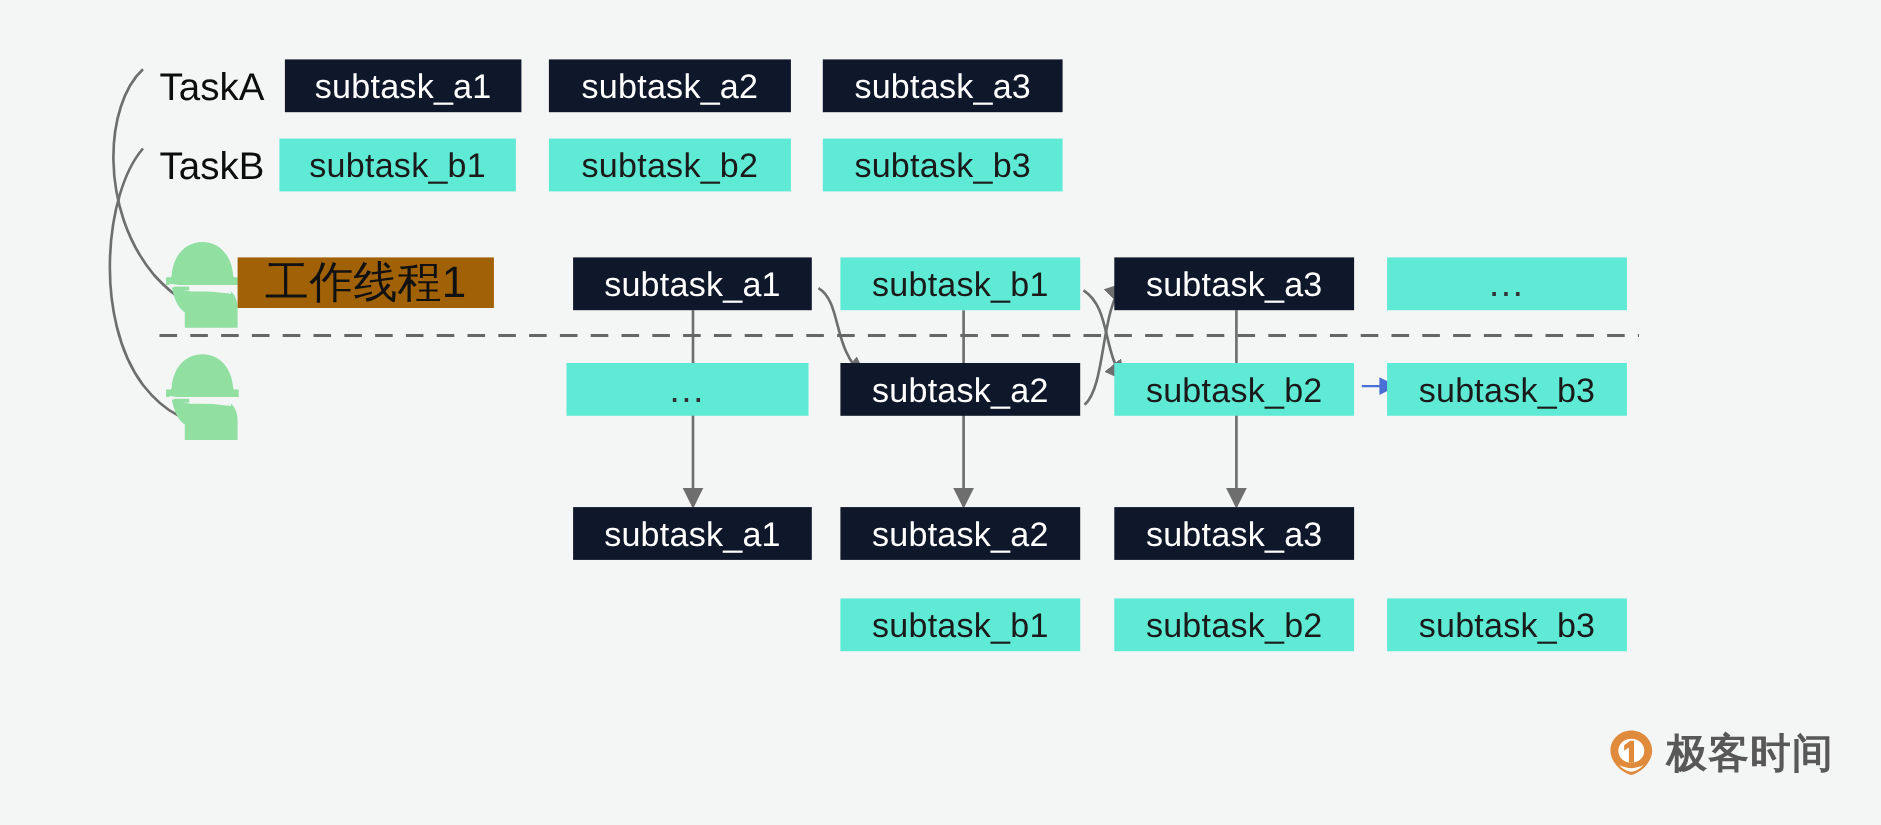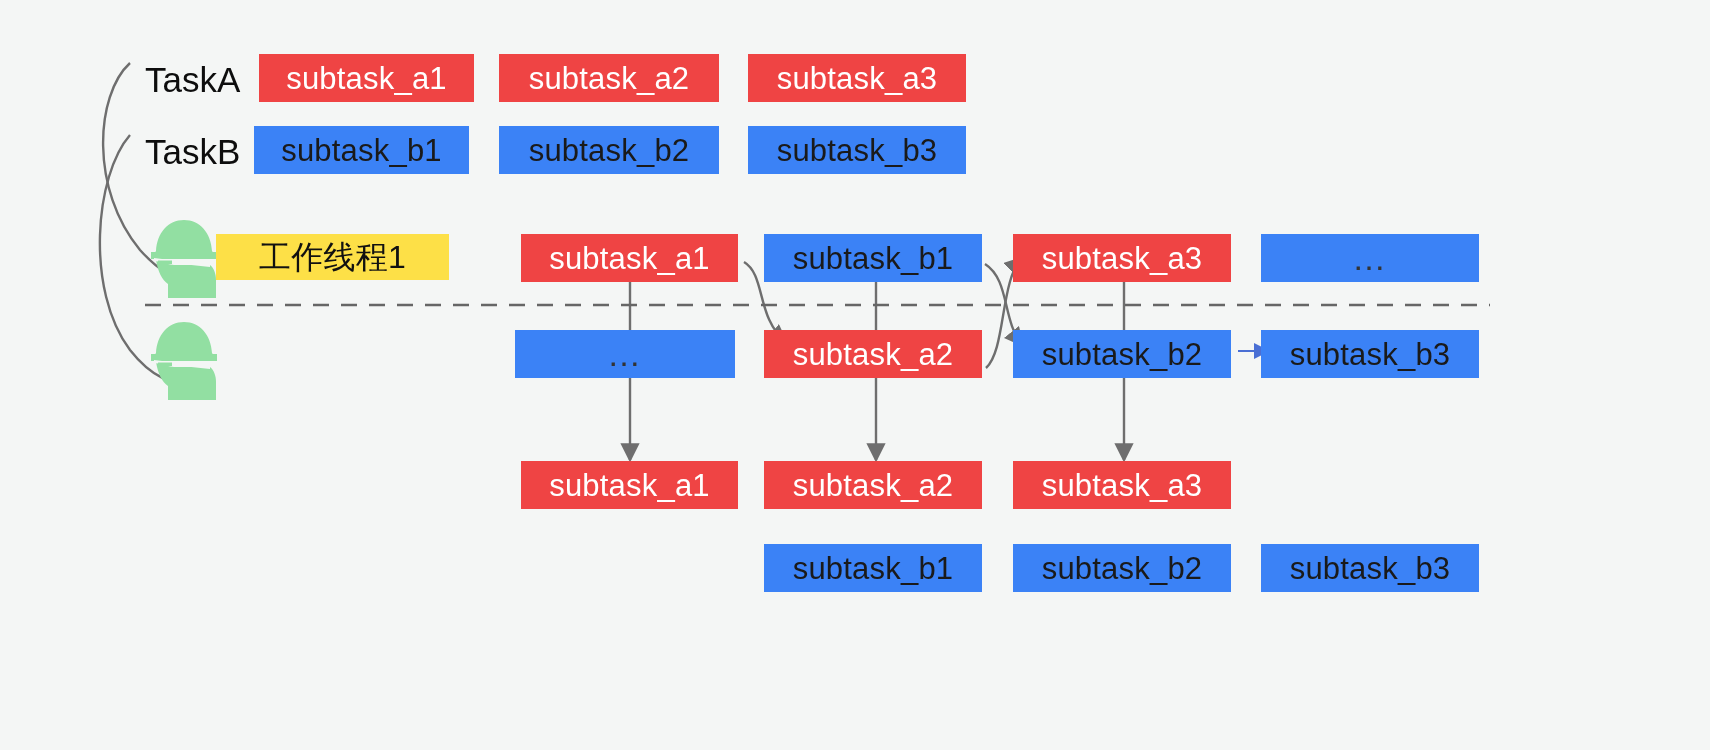--- a/index.html
+++ b/index.html
@@ -25,31 +25,31 @@
     box-sizing: border-box;
     display: flex;
     align-items: center;
     justify-content: center;
     font-size: 31px;
     line-height: 1;
     letter-spacing: 0.2px;
     white-space: nowrap;
   }
   .box.teal {
-    background: #ef4444;
+    background: #0f172a;
     color: #ffffff;
   }
   .box.gray {
-    background: #3b82f6;
+    background: #5eead4;
     color: #1a1a1a;
   }
   .box.green {
-    background: #fde047;
+    background: #a16207;
     color: #111111;
-    font-size: 32px;
+    font-size: 40px;
   }
   .box.ellipsis {
     font-size: 34px;
     color: #333333;
     letter-spacing: 2px;
   }
   .tasklabel {
     position: absolute;
     font-size: 35px;
     color: #0d0d0d;
@@ -167,14 +167,23 @@
   <div class="box gray" style="left:1261px; top:330px; width:218px; height:48px;">subtask_b3</div>
 
   <div class="box teal" style="left:521px; top:461px; width:217px; height:48px;">subtask_a1</div>
   <div class="box teal" style="left:764px; top:461px; width:218px; height:48px;">subtask_a2</div>
   <div class="box teal" style="left:1013px; top:461px; width:218px; height:48px;">subtask_a3</div>
 
   <div class="box gray" style="left:764px; top:544px; width:218px; height:48px;">subtask_b1</div>
   <div class="box gray" style="left:1013px; top:544px; width:218px; height:48px;">subtask_b2</div>
   <div class="box gray" style="left:1261px; top:544px; width:218px; height:48px;">subtask_b3</div>
 
+  <div class="logo" style="left:1461px; top:662px;">
+    <svg class="logo-mark" viewBox="0 0 44 44">
+      <path d="M22,2 C11.5,2 3,10.2 3,20.3 C3,28.6 9.2,36.4 16.9,40.6 C19.4,42 21.1,42.6 22,42.6 C22.9,42.6 24.6,42 27.1,40.6 C34.8,36.4 41,28.6 41,20.3 C41,10.2 32.5,2 22,2 Z" fill="#e08a3c"></path>
+      <path d="M22,9.5 C15.4,9.5 10.2,14.3 10.2,20.4 C10.2,26.4 15.4,31.3 22,31.3 C28.6,31.3 33.8,26.4 33.8,20.4 C33.8,14.3 28.6,9.5 22,9.5 Z" fill="#ffffff"></path>
+      <path d="M24.5,11.5 L24.5,31.5 L19.8,31.5 L19.8,17.5 L15.5,20.5 L15.5,15.6 L21.0,11.5 Z" fill="#e08a3c"></path>
+      <path d="M11,33.5 C14.5,37.5 19,39.5 22,39.5 C25,39.5 29.5,37.5 33,33.5 C29,35.5 25.5,36.3 22,36.3 C18.5,36.3 15,35.5 11,33.5 Z" fill="#ffffff"></path>
+    </svg>
+    <div class="logo-text">极客时间</div>
+  </div>
 
 </div>
 
 </body></html>

